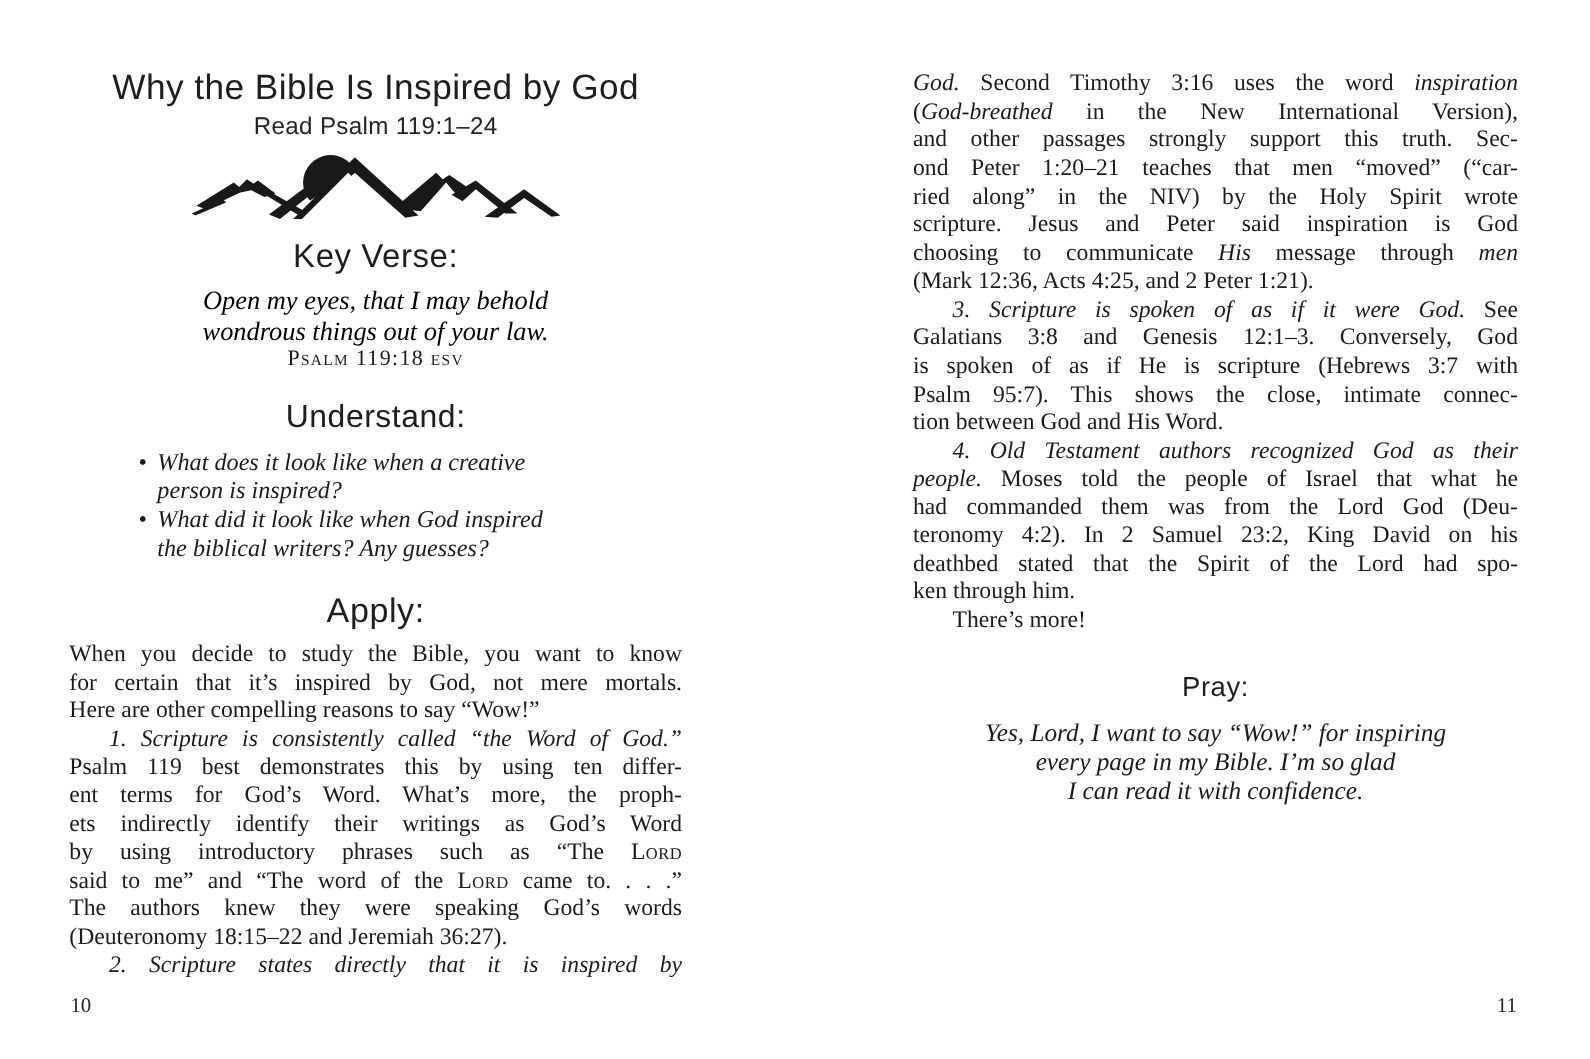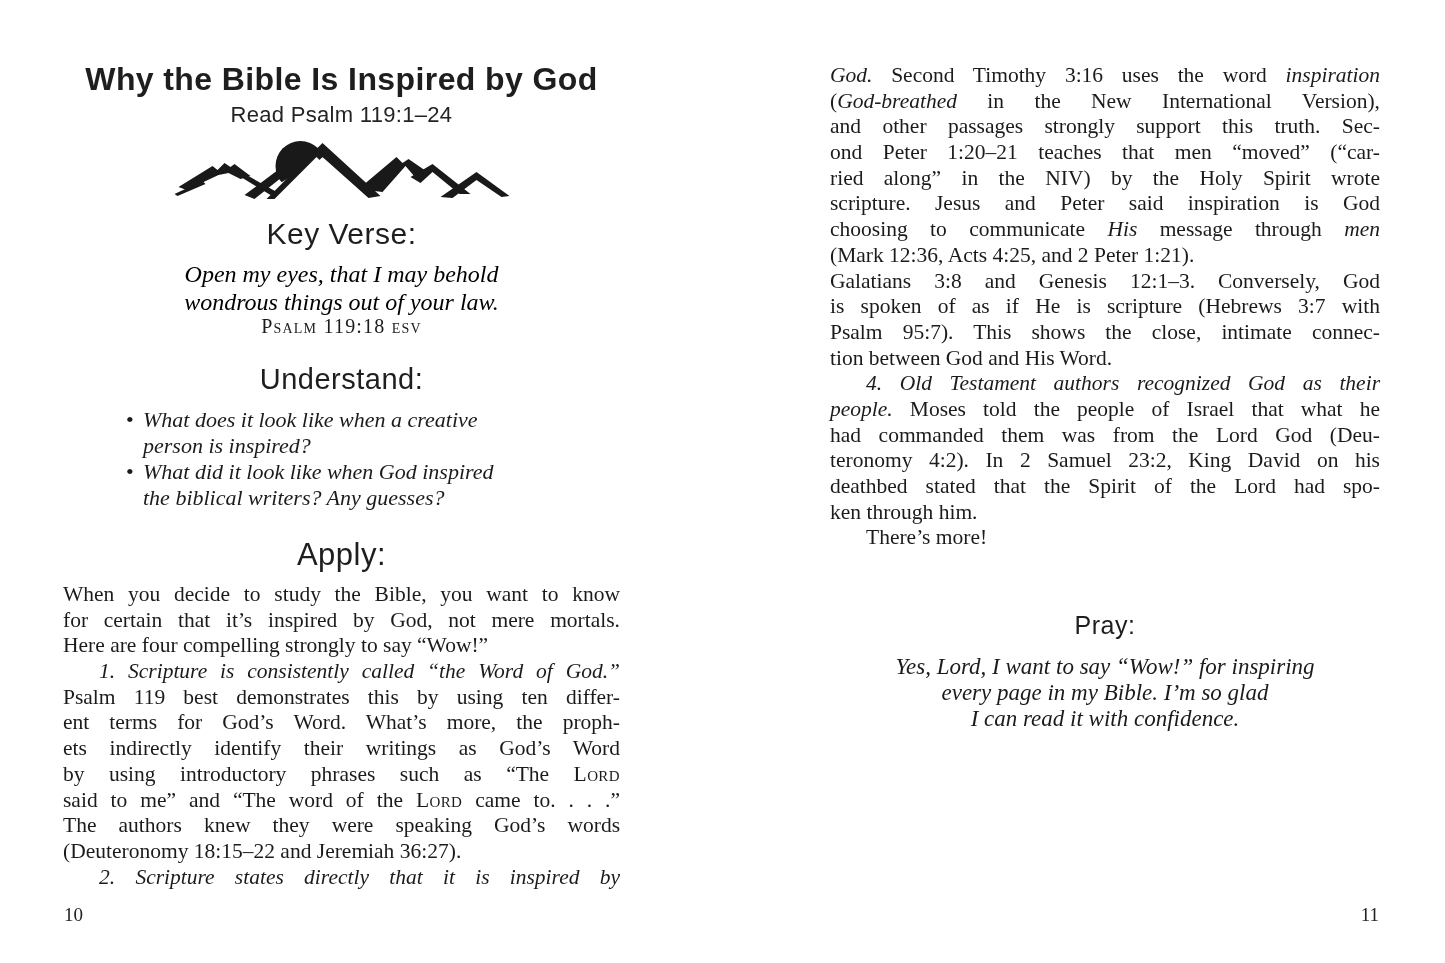--- a/index.html
+++ b/index.html
@@ -7,21 +7,21 @@
     width:1445px;height:963px;position:relative;overflow:hidden;
     background:#ffffff;color:#1b1b1b;
     font-family:"Liberation Serif", serif;
   }
   .page{position:absolute;top:0;height:963px;}
   .page-left{left:63px;width:557px;}
   .page-right{left:830px;width:550px;}
 
   .chapter-title{
     position:absolute;top:62px;left:-20px;right:-20px;margin:0;text-align:center;
-    font-family:"Liberation Sans", sans-serif;font-weight:700;font-size:32px;
+    font-family:"Liberation Sans", sans-serif;font-weight:400;font-size:32px;
     letter-spacing:0.4px;color:#1e1e1e;line-height:1.1;
   }
   .subtitle{
     position:absolute;top:102px;left:0;right:0;text-align:center;
     font-family:"Liberation Sans", sans-serif;font-size:22px;letter-spacing:0.3px;color:#242424;
   }
   .mountain{position:absolute;top:135px;left:50%;transform:translateX(-50%);width:335px;height:64px;}
 
   .sans-head{
     position:absolute;margin:0;left:0;right:0;text-align:center;
@@ -111,21 +111,21 @@
     <h2 class="sans-head" id="und-head">Understand:</h2>
     <ul class="bullets" id="und-list">
         <li>What does it look like when a creative<br>person is inspired?</li>
         <li>What did it look like when God inspired<br>the biblical writers? Any guesses?</li>
       </ul>
 
     <h2 class="sans-head" id="apply-head">Apply:</h2>
     <div class="body-text" id="left-body">
         <div class="line just">When you decide to study the Bible, you want to know</div>
         <div class="line just">for certain that it’s inspired by God, not mere mortals.</div>
-        <div class="line">Here are four compelling strongly to say “Wow!”</div>
+        <div class="line">Here are other compelling reasons to say “Wow!”</div>
         <div class="line just ind"><i>1. Scripture is consistently called “the Word of God.”</i></div>
         <div class="line just">Psalm 119 best demonstrates this by using ten differ-</div>
         <div class="line just">ent terms for God’s Word. What’s more, the proph-</div>
         <div class="line just">ets indirectly identify their writings as God’s Word</div>
         <div class="line just">by using introductory phrases such as “The <span class="sc">Lord</span></div>
         <div class="line just">said to me” and “The word of the <span class="sc">Lord</span> came to. . . .”</div>
         <div class="line just">The authors knew they were speaking God’s words</div>
         <div class="line">(Deuteronomy 18:15–22 and Jeremiah 36:27).</div>
         <div class="line just ind"><i>2. Scripture states directly that it is inspired by</i></div>
       </div>
@@ -136,20 +136,21 @@
   <section class="page page-right">
     <div class="body-text" id="right-body">
         <div class="line just"><i>God.</i> Second Timothy 3:16 uses the word <i>inspiration</i></div>
         <div class="line just">(<i>God-breathed</i> in the New International Version),</div>
         <div class="line just">and other passages strongly support this truth. Sec-</div>
         <div class="line just">ond Peter 1:20–21 teaches that men “moved” (“car-</div>
         <div class="line just">ried along” in the NIV) by the Holy Spirit wrote</div>
         <div class="line just">scripture. Jesus and Peter said inspiration is God</div>
         <div class="line just">choosing to communicate <i>His</i> message through <i>men</i></div>
         <div class="line">(Mark 12:36, Acts 4:25, and 2 Peter 1:21).</div>
+        <div class="line just ind"><i>3. Scripture is spoken of as if it were God.</i> See</div>
         <div class="line just">Galatians 3:8 and Genesis 12:1–3. Conversely, God</div>
         <div class="line just">is spoken of as if He is scripture (Hebrews 3:7 with</div>
         <div class="line just">Psalm 95:7). This shows the close, intimate connec-</div>
         <div class="line">tion between God and His Word.</div>
         <div class="line just ind"><i>4. Old Testament authors recognized God as their</i></div>
         <div class="line just"><i>people.</i> Moses told the people of Israel that what he</div>
         <div class="line just">had commanded them was from the Lord God (Deu-</div>
         <div class="line just">teronomy 4:2). In 2 Samuel 23:2, King David on his</div>
         <div class="line just">deathbed stated that the Spirit of the Lord had spo-</div>
         <div class="line">ken through him.</div>

